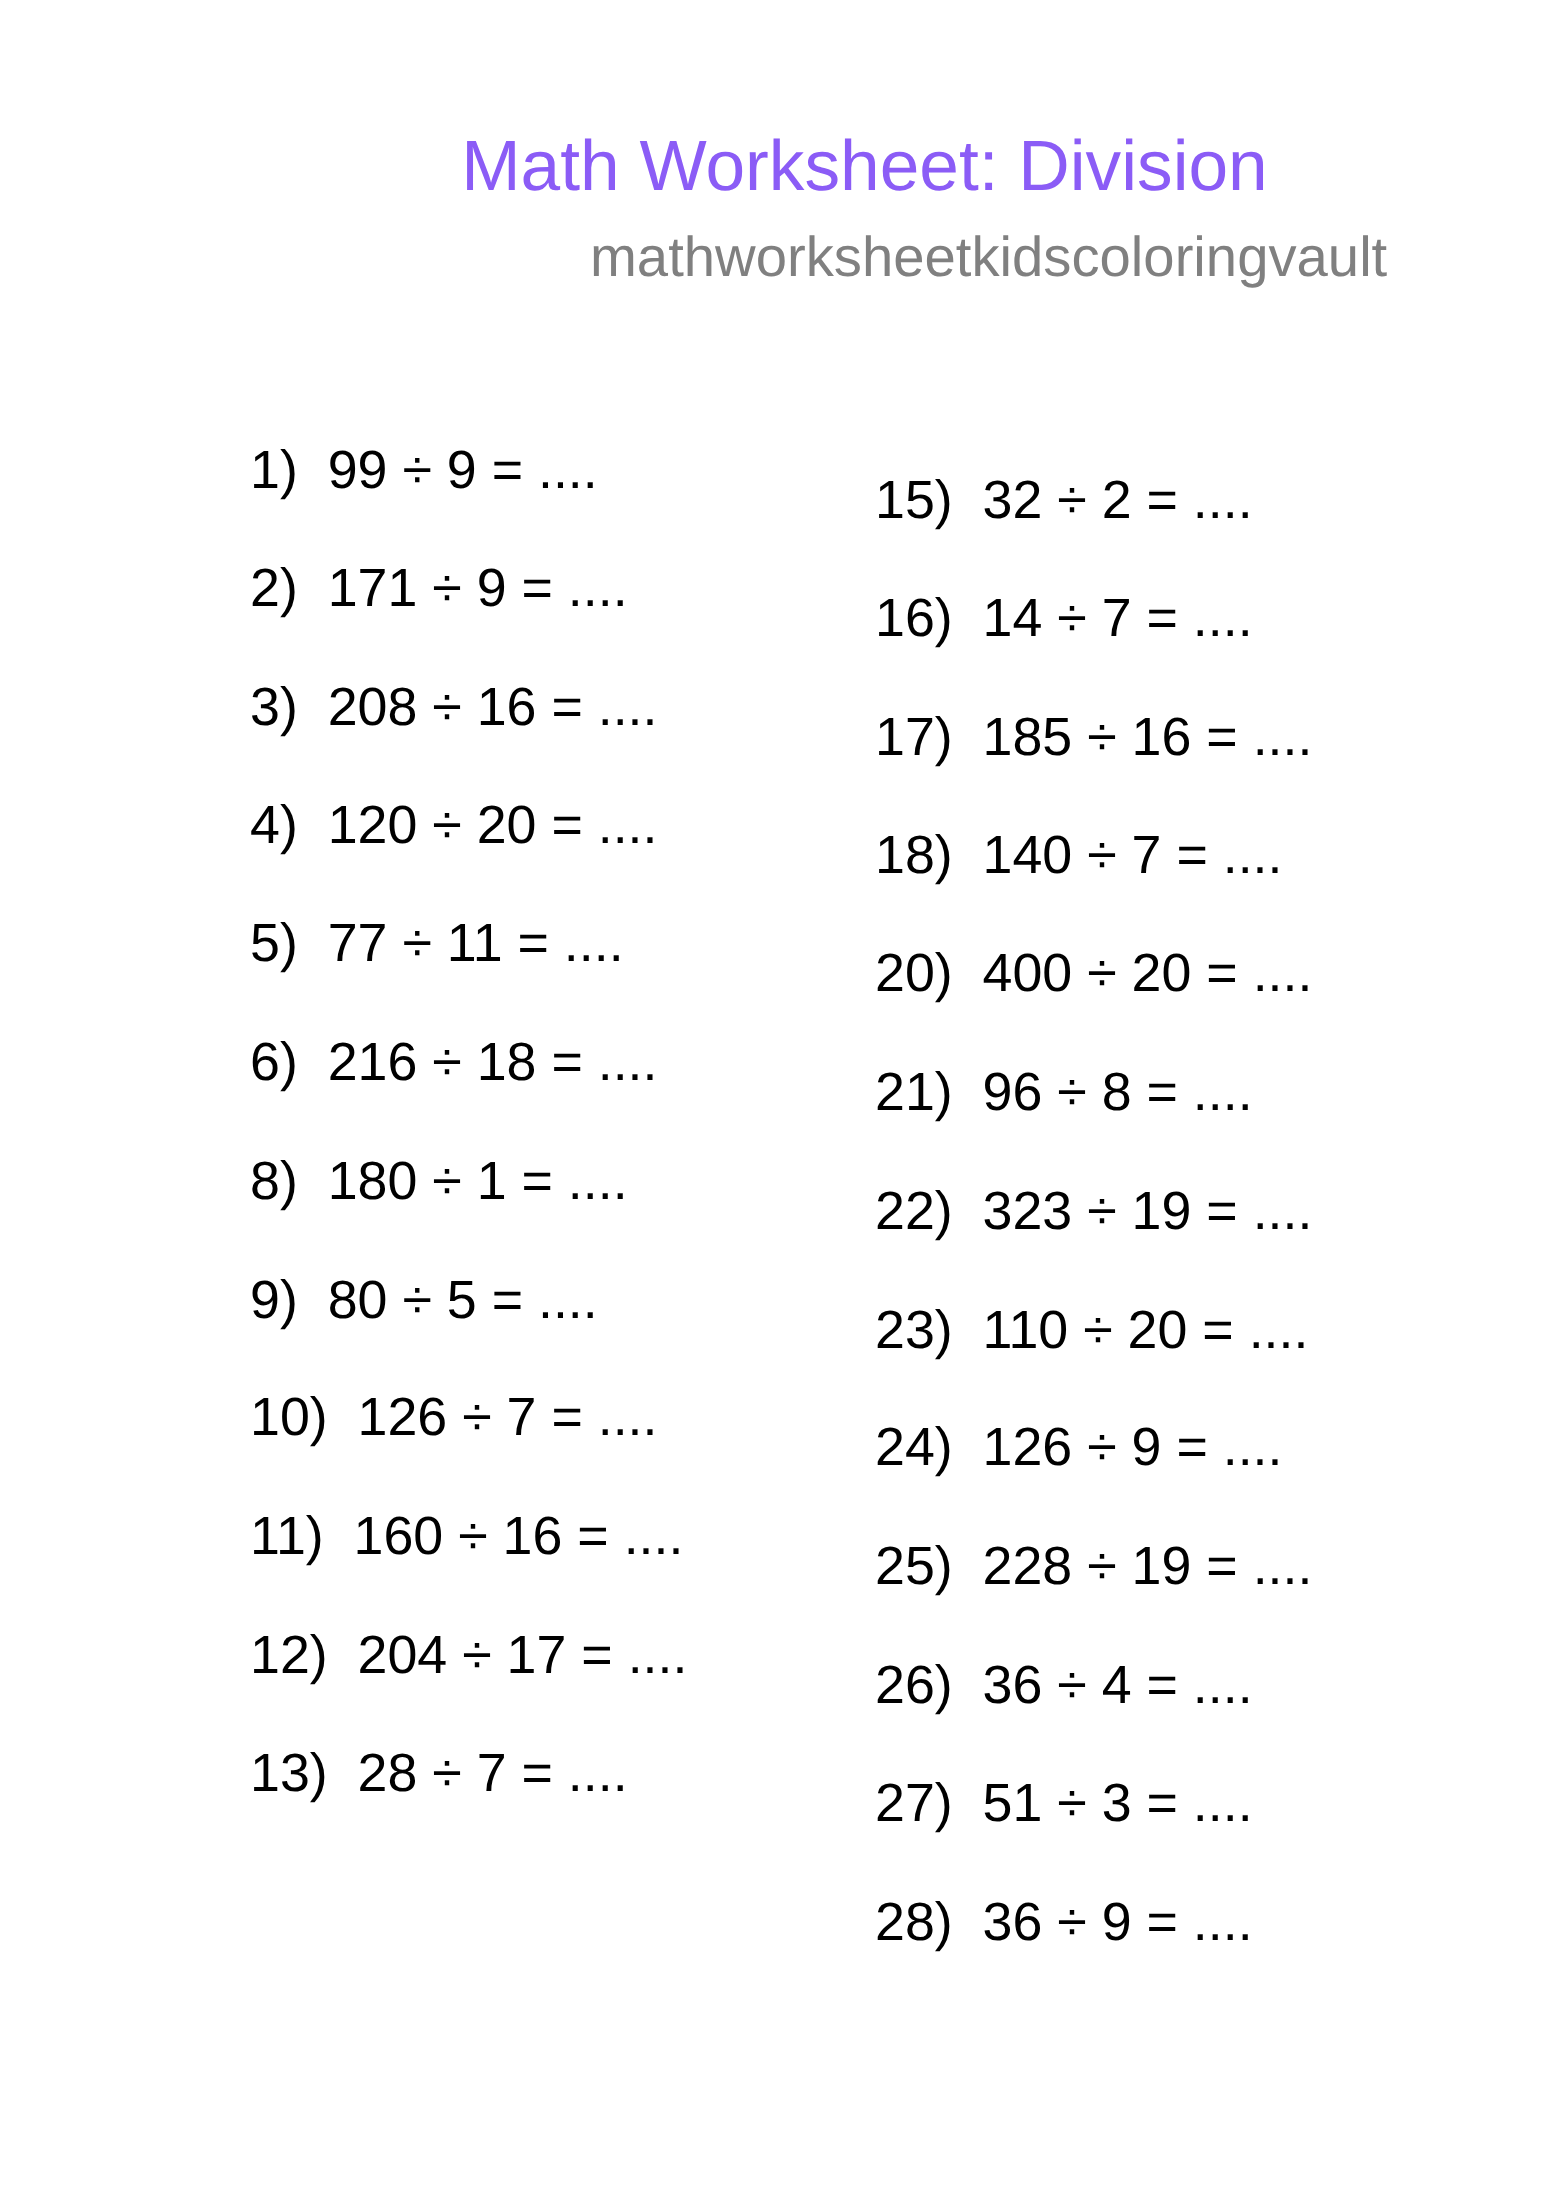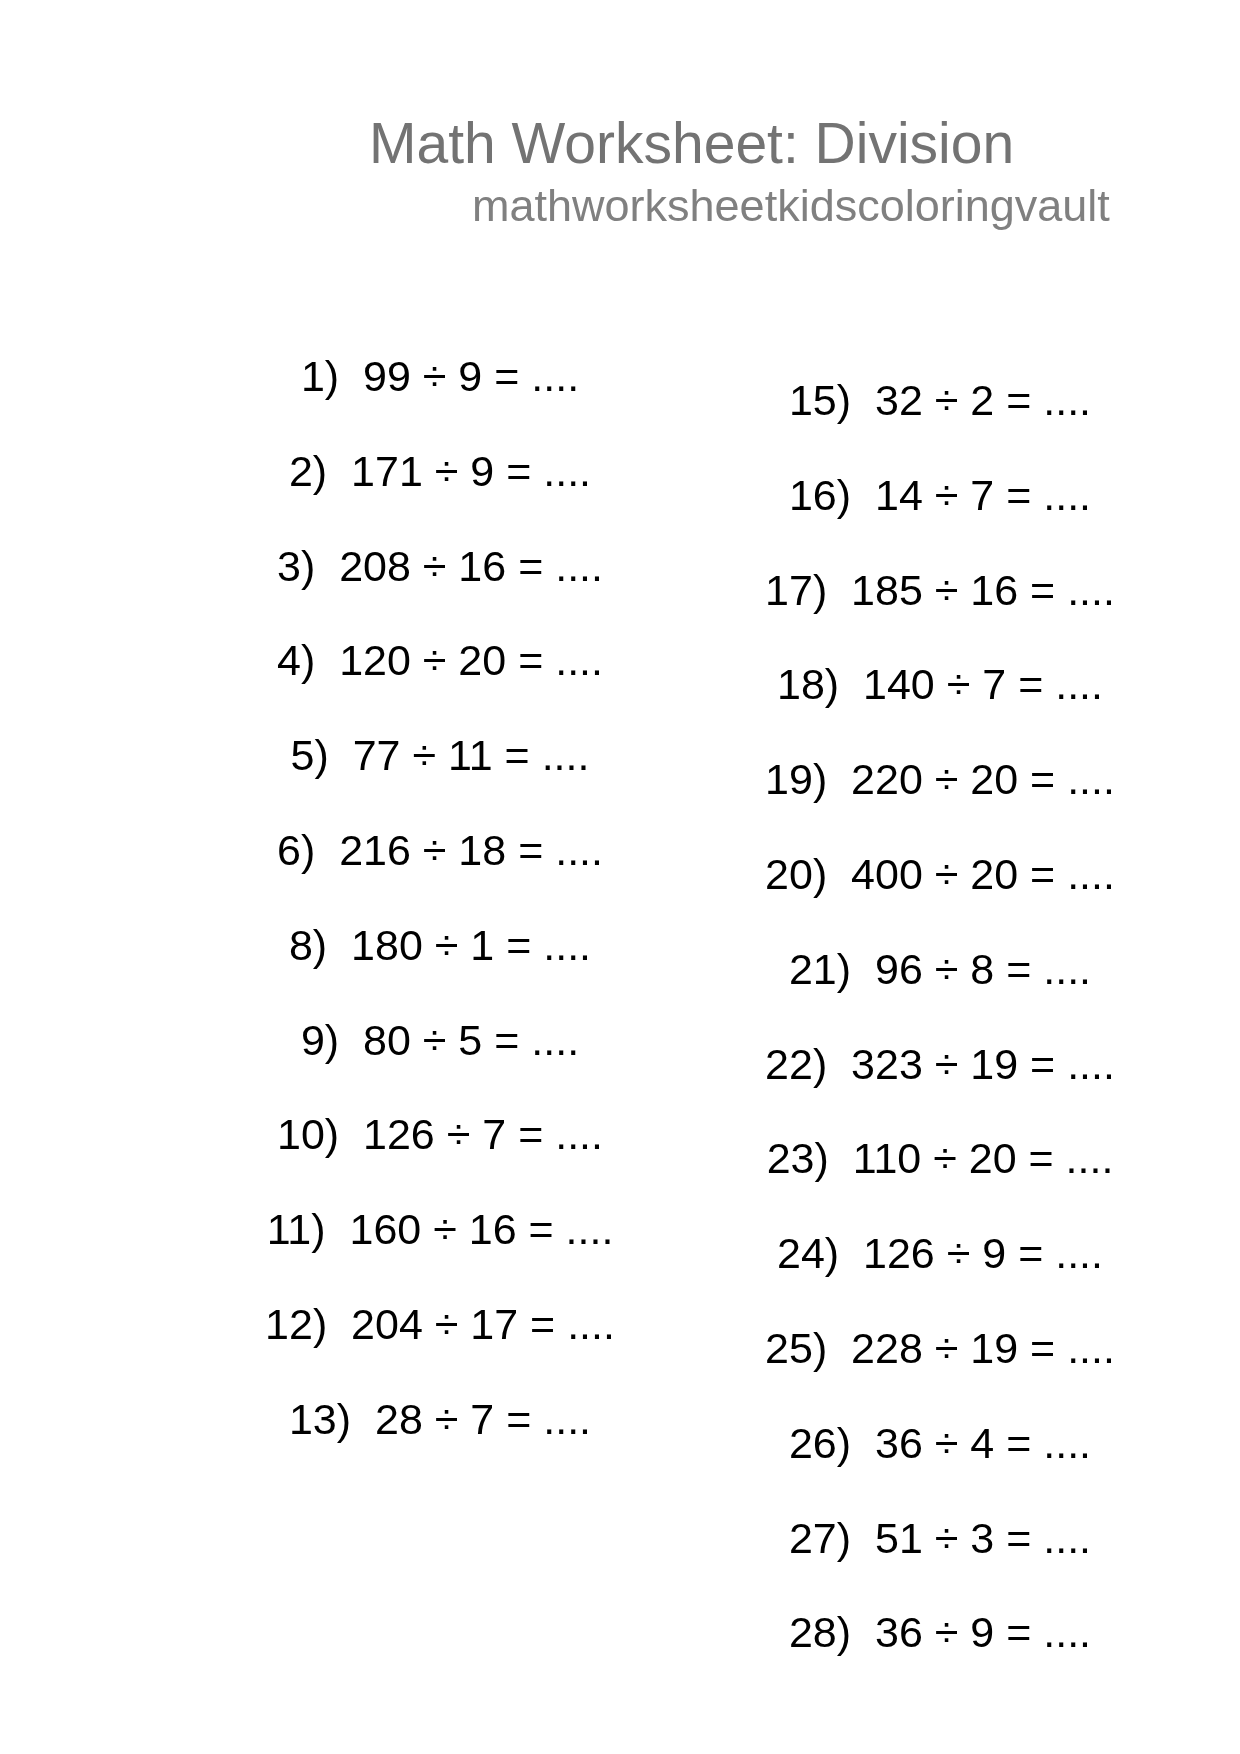--- a/index.html
+++ b/index.html
@@ -11,42 +11,41 @@
     width: 1240px;
     height: 1754px;
     position: relative;
     overflow: hidden;
     font-family: "Liberation Sans", sans-serif;
     color: #000000;
   }
   .title {
     position: absolute;
     left: 369px;
-    top: 115px;
+    top: 105px;
     font-size: 57px;
     line-height: 57px;
     white-space: nowrap;
-    color: #737373;
+    color: #8b5cf6;
     margin: 0;
     font-weight: normal;
   }
   .subtitle {
     position: absolute;
     left: 472px;
     top: 183px;
     font-size: 45px;
     line-height: 45px;
     white-space: nowrap;
     color: #808080;
   }
   .column {
     position: absolute;
     top: 355px;
     width: 480px;
-    text-align: center;
   }
   .col-left { left: 200px; }
   .col-right { left: 700px; margin-top: 24px; }
   .problem {
     height: 94.8px;
     font-size: 43px;
     line-height: 43px;
     white-space: pre;
   }
 </style>
@@ -69,21 +68,20 @@
   <div class="problem">11)  160 ÷ 16 = ....</div>
   <div class="problem">12)  204 ÷ 17 = ....</div>
   <div class="problem">13)  28 ÷ 7 = ....</div>
 </div>
 
 <div class="column col-right">
   <div class="problem">15)  32 ÷ 2 = ....</div>
   <div class="problem">16)  14 ÷ 7 = ....</div>
   <div class="problem">17)  185 ÷ 16 = ....</div>
   <div class="problem">18)  140 ÷ 7 = ....</div>
-  <div class="problem">19)  220 ÷ 20 = ....</div>
   <div class="problem">20)  400 ÷ 20 = ....</div>
   <div class="problem">21)  96 ÷ 8 = ....</div>
   <div class="problem">22)  323 ÷ 19 = ....</div>
   <div class="problem">23)  110 ÷ 20 = ....</div>
   <div class="problem">24)  126 ÷ 9 = ....</div>
   <div class="problem">25)  228 ÷ 19 = ....</div>
   <div class="problem">26)  36 ÷ 4 = ....</div>
   <div class="problem">27)  51 ÷ 3 = ....</div>
   <div class="problem">28)  36 ÷ 9 = ....</div>
 </div>

